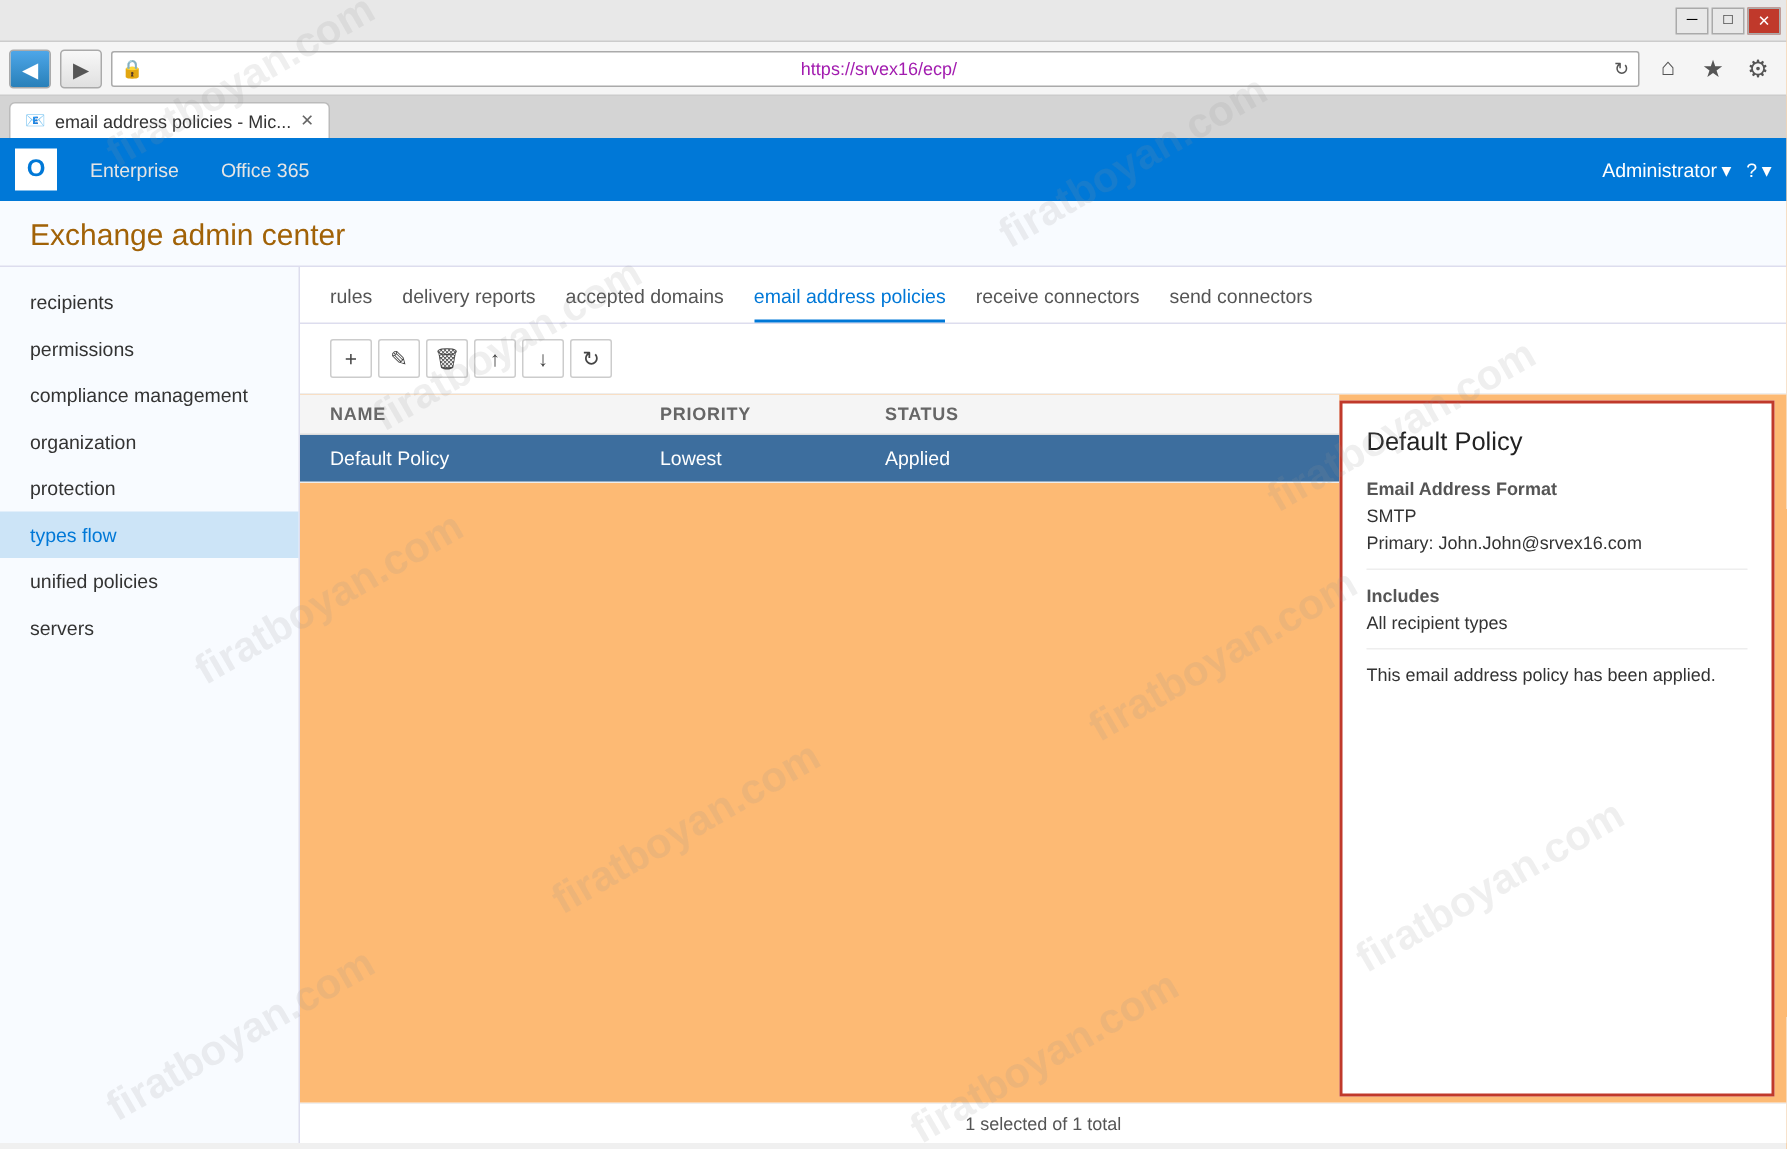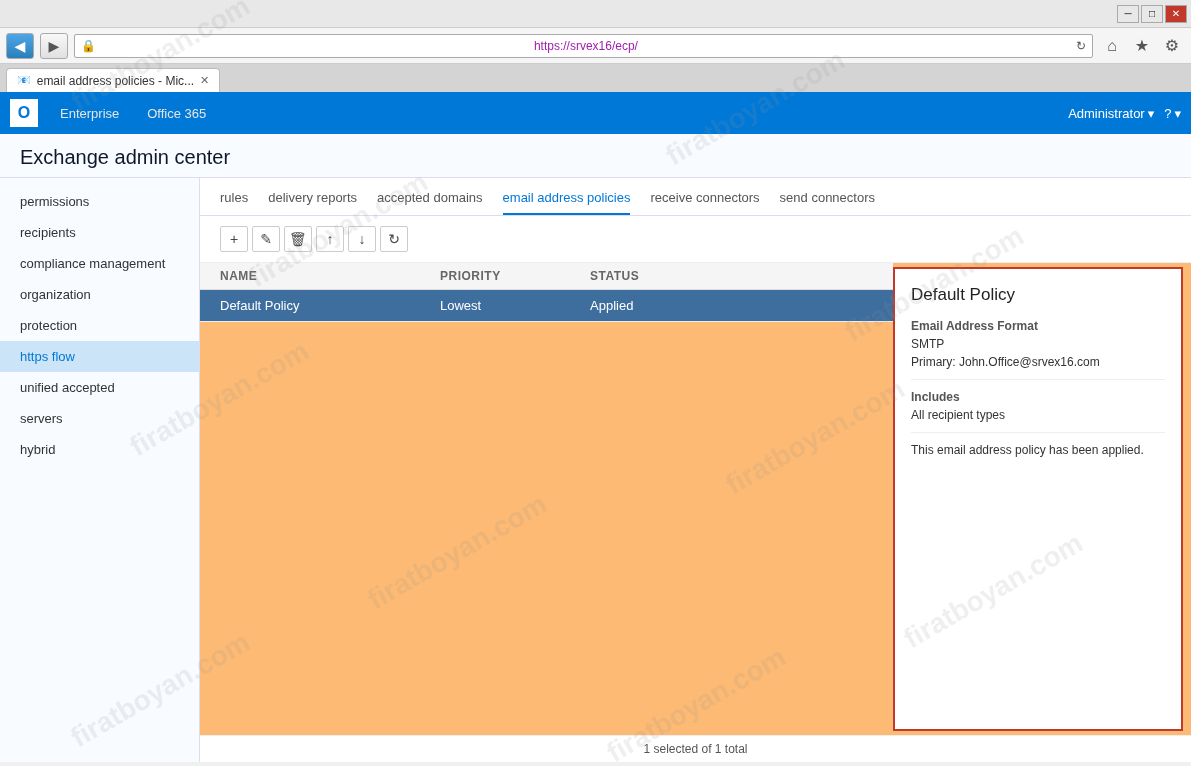--- a/index.html
+++ b/index.html
@@ -147,21 +147,21 @@
 
     
     .page-title-bar {
       background: #f8fbff;
       padding: 12px 20px 8px 20px;
       border-bottom: 1px solid #dde;
     }
     .page-title {
       font-size: 20px;
       font-weight: 300;
-      color: #0f172a;
+      color: #a16207;
     }
 
     
     .main-layout {
       display: flex;
       height: calc(766px - 28px - 36px - 28px - 42px - 48px);
       background: #f8fbff;
     }
 
     
@@ -385,29 +385,28 @@
   </div>
 </div>
 
 <div class="page-title-bar">
   <div class="page-title">Exchange admin center</div>
 </div>
 
 <div class="main-layout">
 
   <div class="sidebar">
+    <div class="sidebar-item">recipients</div>
     <div class="sidebar-item">permissions</div>
-    <div class="sidebar-item">recipients</div>
     <div class="sidebar-item">compliance management</div>
     <div class="sidebar-item">organization</div>
     <div class="sidebar-item">protection</div>
-    <div class="sidebar-item active">https flow</div>
-    <div class="sidebar-item">unified accepted</div>
+    <div class="sidebar-item active">types flow</div>
+    <div class="sidebar-item">unified policies</div>
     <div class="sidebar-item">servers</div>
-    <div class="sidebar-item">hybrid</div>
   </div>
 
   <div class="content-area">
 
     <div class="sub-nav">
       <div class="sub-nav-item">rules</div>
       <div class="sub-nav-item">delivery reports</div>
       <div class="sub-nav-item">accepted domains</div>
       <div class="sub-nav-item active">email address policies</div>
       <div class="sub-nav-item">receive connectors</div>
@@ -436,21 +435,21 @@
           <div>Lowest</div>
           <div>Applied</div>
           <div></div>
         </div>
       </div>
 
       <div class="detail-panel">
         <div class="detail-title">Default Policy</div>
         <div class="detail-section-label">Email Address Format</div>
         <div class="detail-value">SMTP</div>
-        <div class="detail-value">Primary: John.Office@srvex16.com</div>
+        <div class="detail-value">Primary: John.John@srvex16.com</div>
         <div class="detail-divider"></div>
         <div class="detail-section-label">Includes</div>
         <div class="detail-value">All recipient types</div>
         <div class="detail-divider"></div>
         <div class="detail-applied">This email address policy has been applied.</div>
       </div>
     </div>
 
     <div class="table-footer">
       <span>1 selected of 1 total</span>

